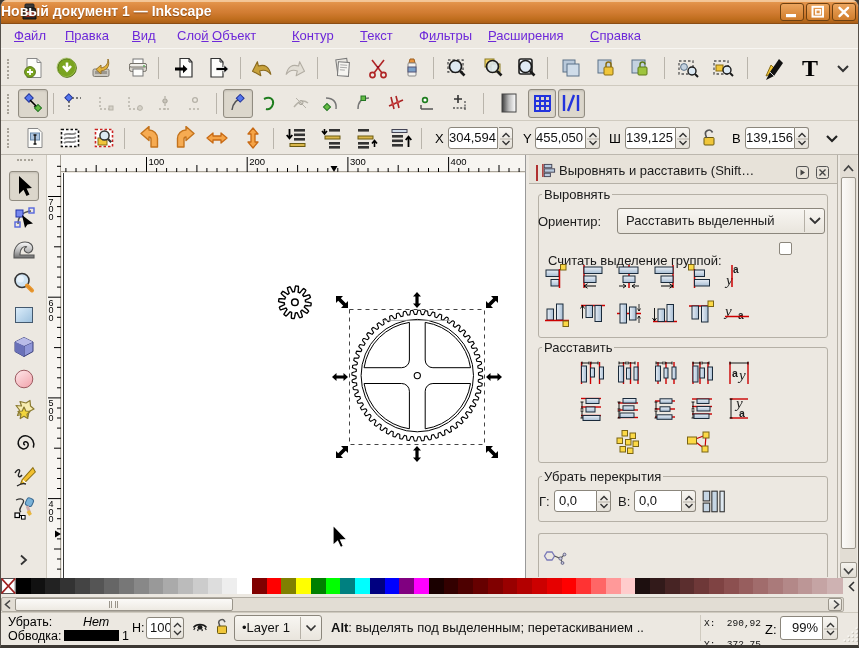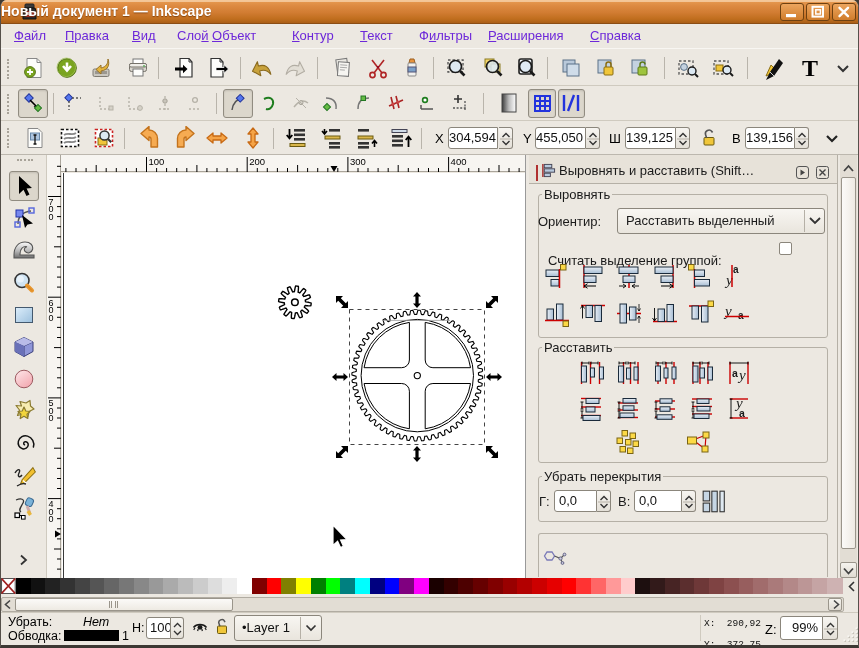--- a/index.html
+++ b/index.html
@@ -1205,20 +1205,21 @@
     <svg class="abs" style="left:214px;top:618px" width="15" height="18" viewBox="0 0 15 18">
       <rect x="2.5" y="8" width="9" height="7.5" rx="1" fill="#f0c63a" stroke="#6b5a10"></rect>
       <path d="M4,7.5 V5 a3,3 0 0 1 6,-0.8 l0.2,1" fill="none" stroke="#555" stroke-width="1.5" transform="rotate(-18 7 5)"></path>
     </svg>
     <div class="abs" style="left:233px;top:615px;width:88px;height:26px;background:linear-gradient(180deg,#f8f6f2,#e9e5dd);border:1px solid #8b867c;border-radius:3px"></div>
     <div class="abs" style="left:241px;top:620px;font-size:13px;font-weight:normal;color:#111">•Layer 1</div>
     <div class="abs" style="left:299px;top:617px;width:1px;height:22px;background:#b5b0a6"></div>
     <svg class="abs" style="left:303px;top:623px" width="14" height="11" viewBox="0 0 14 11">
       <path d="M2.5,2.5 l4.5,4.5 4.5,-4.5" fill="none" stroke="#333" stroke-width="1.7"></path>
     </svg>
+    <div class="abs" style="left:330px;top:620px;font-size:13px;color:#111;white-space:nowrap;width:366px;overflow:hidden"><b>Alt</b>: выделять под выделенным; перетаскиванием ..</div>
     <div class="abs" style="left:699px;top:615px;width:1px;height:26px;background:#cfcabf"></div>
     <div class="abs" style="left:703px;top:613px;font-size:9.5px;font-family:'Liberation Mono',monospace;color:#111;line-height:21px">X:&nbsp;&nbsp;290,92<br>Y:&nbsp;&nbsp;372,75</div>
     <div class="abs" style="left:764px;top:622px;font-size:13px">Z:</div>
     <div class="entry" style="left:779px;top:616px;width:43px;height:24px;border-radius:3px 0 0 3px;text-align:right;padding:3px 4px 0 0">99%</div>
     <div class="spinner" style="left:822px;top:616px;width:15px;height:24px"><svg width="15" height="24" viewBox="0 0 15 24">
         <path d="M4,10 L7.5,6.5 L11,10" fill="none" stroke="#333" stroke-width="1.4"></path>
         <path d="M4,14 L7.5,17.5 L11,14" fill="none" stroke="#333" stroke-width="1.4"></path>
         <path d="M1,12 h13" stroke="#b5b0a6"></path>
       </svg></div>
     <svg class="abs" style="left:841px;top:626px" width="17" height="17" viewBox="0 0 17 17">

